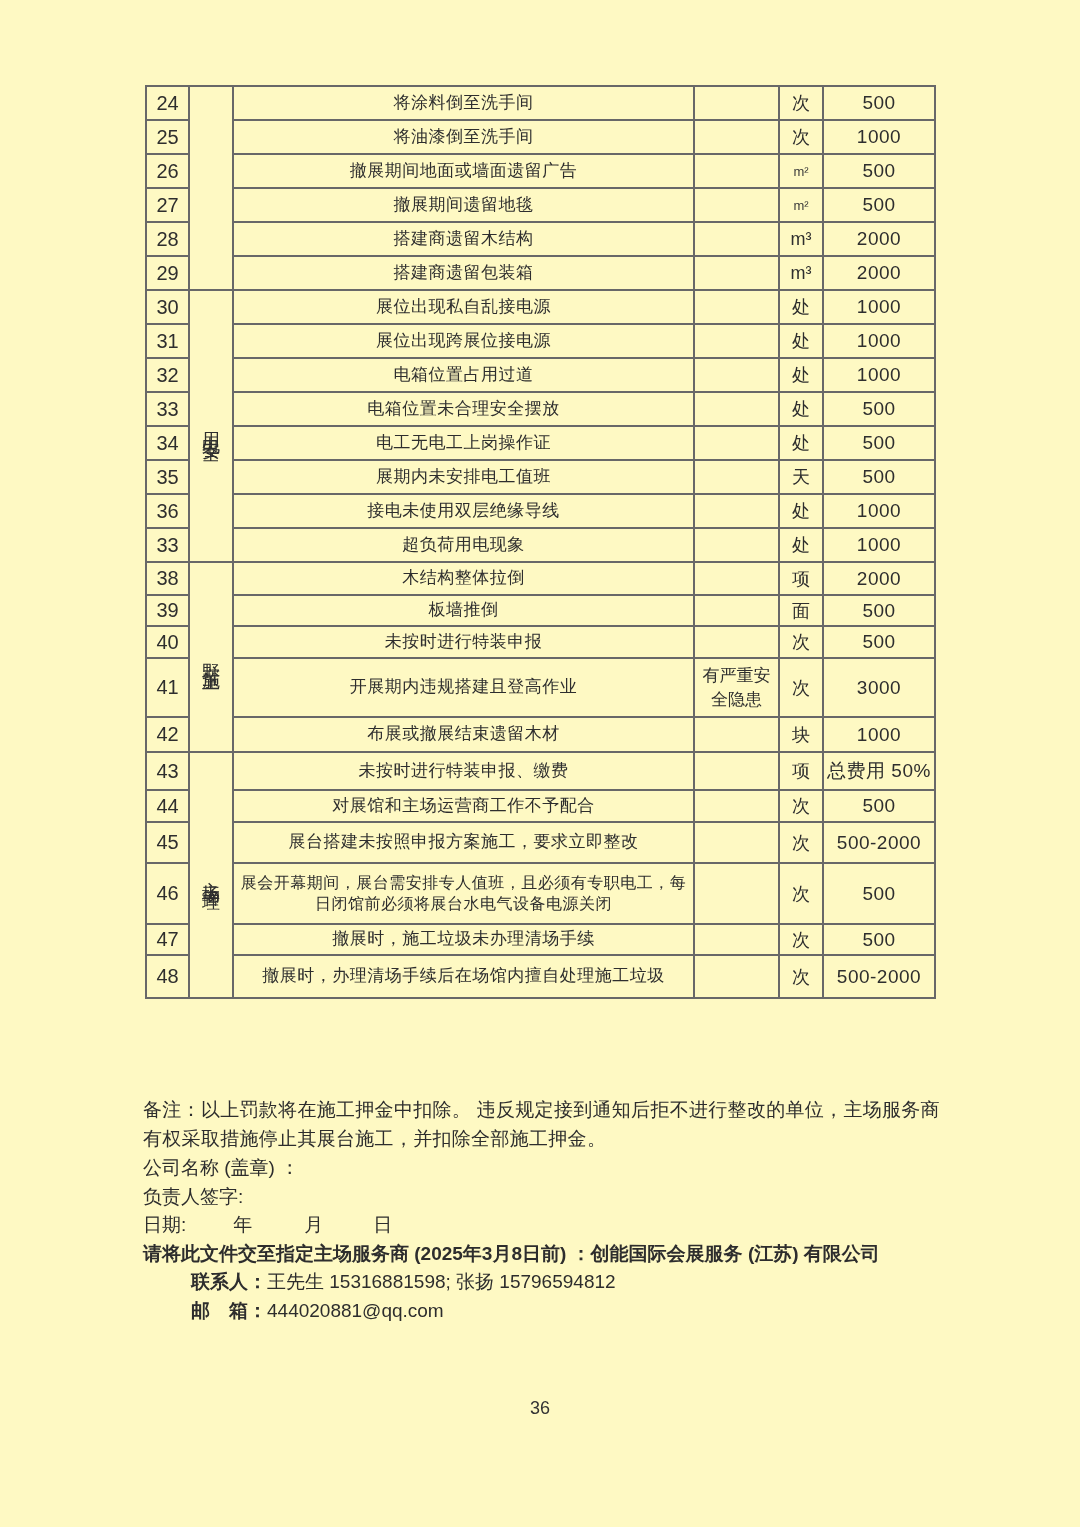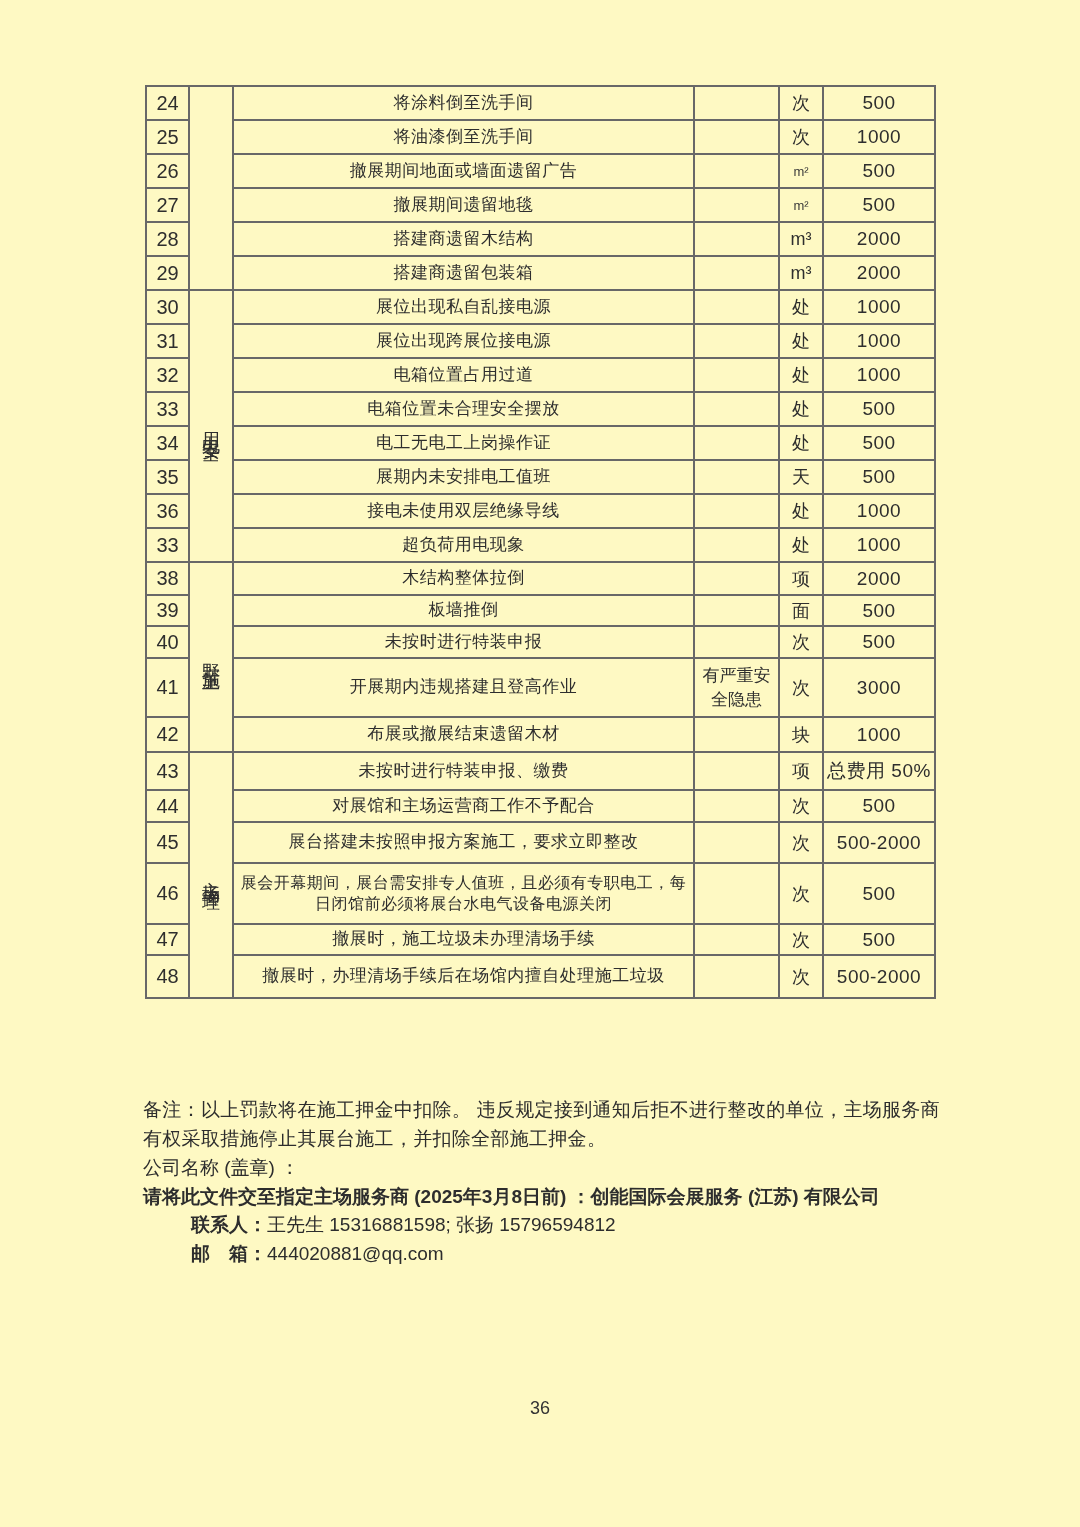--- a/index.html
+++ b/index.html
@@ -296,20 +296,22 @@
           <td class="remark"></td>
           <td class="unit">次</td>
           <td class="amount">500-2000</td>
         </tr>
       </tbody>
   </table>
 
   <div class="footer">
     <p class="note">备注：以上罚款将在施工押金中扣除。 违反规定接到通知后拒不进行整改的单位，主场服务商有权采取措施停止其展台施工，并扣除全部施工押金。</p>
     <p>公司名称 (盖章) ：</p>
+    <p>负责人签字:</p>
+    <p class="date-line"><span>日期:</span><span class="date-y">年</span><span class="date-m">月</span><span class="date-d">日</span></p>
     <p class="bold">请将此文件交至指定主场服务商 (2025年3月8日前) ：创能国际会展服务 (江苏) 有限公司</p>
     <p><span class="label-bold">联系人：</span><span>王先生  15316881598;  张扬 15796594812</span></p>
     <p><span class="label-bold">邮　箱：</span><span>444020881@qq.com</span></p>
   </div>
 
   <div class="page-number">36</div>
 
 </div>
 
 </body></html>

